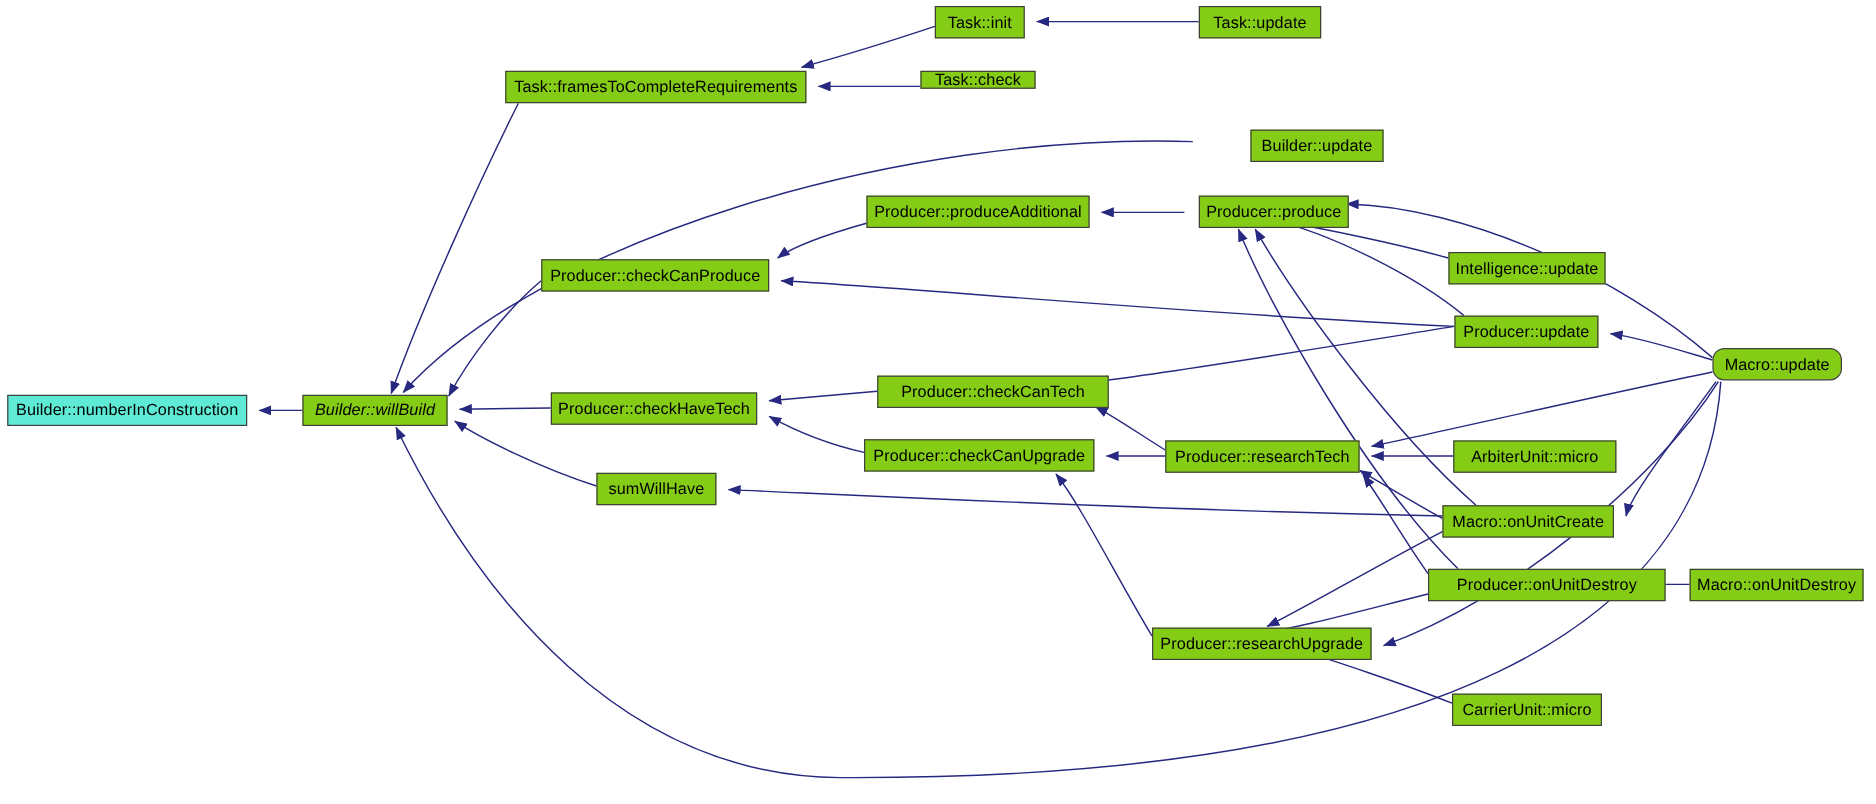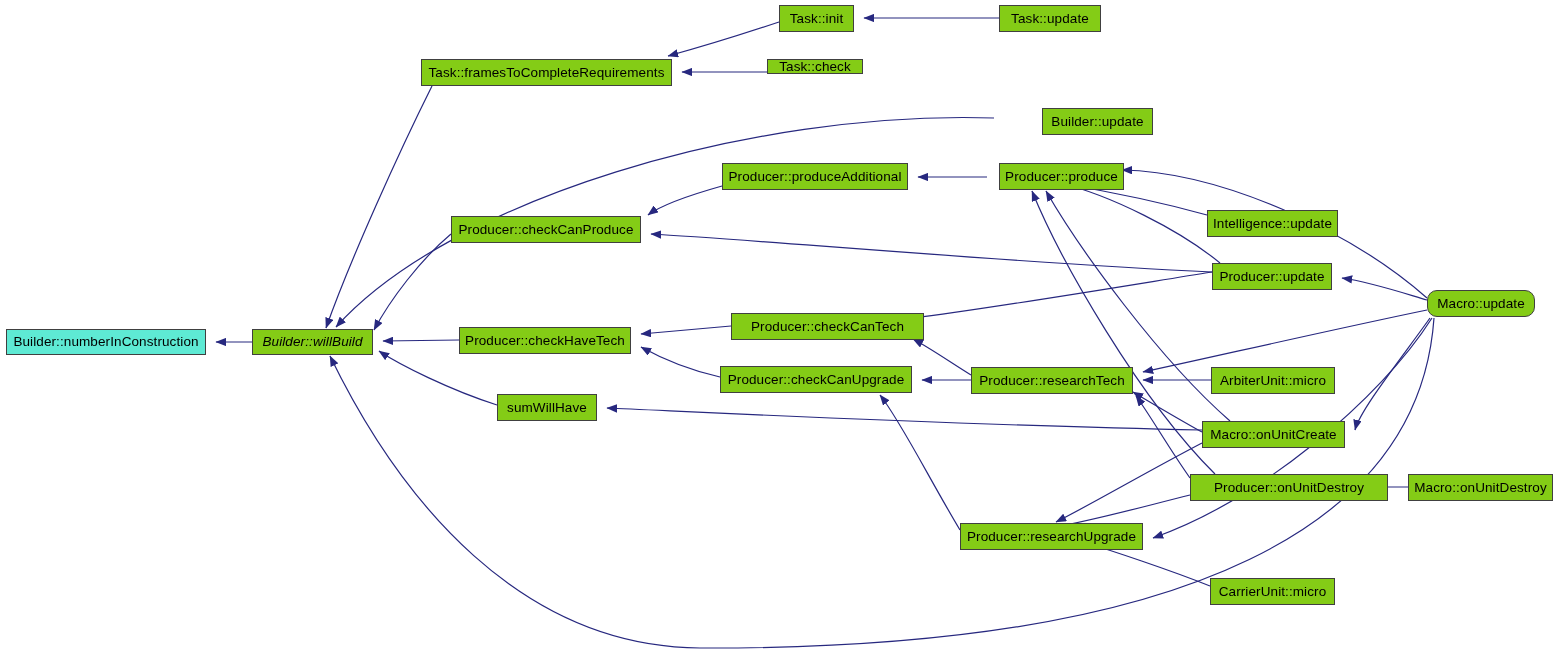--- a/index.html
+++ b/index.html
@@ -145,21 +145,21 @@
       </div>
       <div class="gnode" style="left: 459px; top: 327px; width: 172px; height: 27px;">
         <span class="gnode-label">Producer::checkHaveTech</span>
       </div>
       <div class="gnode" style="left: 720px; top: 366px; width: 192px; height: 27px; text-align: right;">
         <span class="gnode-label">Producer::checkCanUpgrade</span>
       </div>
       <div class="gnode" style="left: 971px; top: 367px; width: 162px; height: 27px;">
         <span class="gnode-label">Producer::researchTech</span>
       </div>
-      <div class="gnode" style="left: 1211px; top: 367px; width: 124px; height: 27px;">
+      <div class="gnode" style="left: 1211px; top: 367px; width: 136px; height: 27px;">
         <span class="gnode-label">ArbiterUnit::micro</span>
       </div>
       <div class="gnode" style="left: 497px; top: 394px; width: 100px; height: 27px;">
         <span class="gnode-label">sumWillHave</span>
       </div>
       <div class="gnode" style="left: 1202px; top: 421px; width: 143px; height: 27px;">
         <span class="gnode-label">Macro::onUnitCreate</span>
       </div>
       <div class="gnode" style="left: 1190px; top: 474px; width: 198px; height: 27px;">
         <span class="gnode-label">Producer::onUnitDestroy</span>

